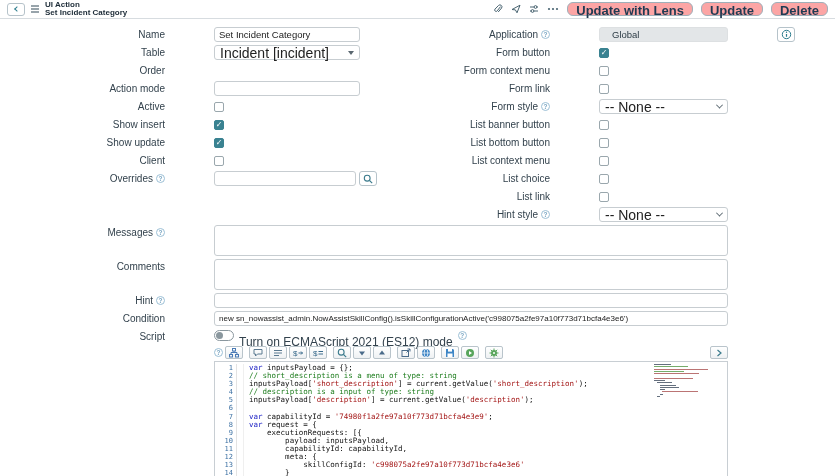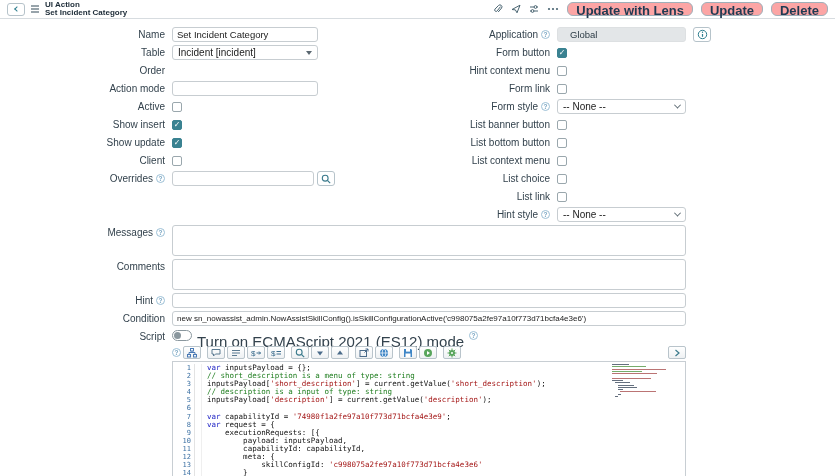--- a/index.html
+++ b/index.html
@@ -20,21 +20,21 @@
   .header-right{ margin-left:auto; display:flex; align-items:center; gap:8px; }
   .hicon{ display:flex; align-items:center; cursor:pointer; }
   .hbtn{ height:14px; border:1px solid #9fb0ba; border-radius:6px; background:#fca5a5; color:#1f3a52;
          font-weight:bold; font-size:13px; padding:0 8px; font-family:inherit; cursor:pointer; white-space:nowrap; }
 
   
   main{ padding-top:8px; }
   .two-col{ display:flex; }
   .col-left{ width:430px; flex:none; }
   .col-right{ width:405px; flex:none; }
-  .row{ display:flex; align-items:center; margin-bottom:3px; min-height:15px; }
+  .row{ display:flex; align-items:center; margin-bottom:3px; min-height:15px;gap:42px; }
   .row.top{ align-items:flex-start; }
   .row.top .lbl{ padding-top:2px; }
   .lbl{ width:172px; flex:none; display:flex; justify-content:flex-end; align-items:center; gap:3px;
         padding-right:7px; color:#33424d; font-size:10px; white-space:nowrap; }
   .col-right .lbl{ width:127px; }
   .inp{ height:15px; border:1px solid #c7cdd1; border-radius:3px; font-size:9.5px; padding:0 4px;
         font-family:inherit; color:#222; background:#fff; }
   .w-std{ width:146px; }
   .col-right .w-std{ width:129px; }
   .w-wide{ width:514px; }
@@ -42,21 +42,21 @@
   textarea.inp{ height:31px; resize:none; padding:2px 4px; display:block; }
   #condition-input{ font-size:8px; letter-spacing:0; }
 
   .checkbox{ width:10px; height:10px; border:1px solid #9aa7ad; border-radius:2px; background:#fff;
              display:inline-flex; align-items:center; justify-content:center; cursor:pointer; flex:none; }
   .checkbox.checked{ background:var(--checkbox-checked,#3a8291); border-color:var(--checkbox-checked,#3a8291); }
   .checkbox.checked::after{ content:"✓"; color:#fff; font-size:8px; line-height:1; }
 
   .select{ height:15px; border:1px solid #c7cdd1; border-radius:3px; background:#fff;
            display:flex; align-items:center; padding:0 5px; cursor:pointer; }
-  .select .txt{ flex:1; font-size:10px; color:#222; white-space:nowrap; overflow:hidden; }
+  .select .txt{ flex:1; font-size:14px; color:#222; white-space:nowrap; overflow:hidden; }
   .caret-solid{ width:0; height:0; border-left:3px solid transparent; border-right:3px solid transparent;
                 border-top:4px solid #5a6770; flex:none; }
   .caret-line{ width:5px; height:5px; border-right:1.2px solid #5a6770; border-bottom:1.2px solid #5a6770;
                transform:rotate(45deg) translate(-1px,-1px); flex:none; }
 
   .ref{ display:flex; align-items:center; gap:3px; }
   .ref .inp{ flex:1; }
   .sq-btn{ width:18px; height:15px; border:1px solid #b6c3ca; border-radius:3px; background:#fff;
            display:flex; align-items:center; justify-content:center; cursor:pointer; flex:none; }
   .readonly{ height:15px; background:#e3e6e8; border:1px solid #dde0e2; border-radius:3px;
@@ -65,21 +65,21 @@
          font-size:6.5px; font-weight:bold; display:inline-flex; align-items:center; justify-content:center;
          flex:none; cursor:pointer; }
   .help::before{ content:"?"; }
 
   
   .script-col{ display:flex; flex-direction:column; }
   .es-row{ display:flex; align-items:center; gap:5px; height:13px; margin-bottom:2px; }
   .toggle{ width:20px; height:11px; border:1px solid #8a979e; border-radius:6px; position:relative;
            background:#fff; cursor:pointer; flex:none; }
   .knob{ position:absolute; left:1px; top:1px; width:7px; height:7px; border-radius:50%; background:#8a979e; }
-  .es-label{ font-size:15px; color:#33424d;margin-top:12px; }
+  .es-label{ font-size:12px; color:#33424d;margin-top:12px; }
 
   .toolbar{ display:flex; align-items:center; gap:2px; width:514px; margin:2px 0; }
   .tbtn{ height:13px; min-width:18px; border:1px solid #b9c4cb; border-radius:2px;
          background:linear-gradient(#ffffff,#eef1f3); display:flex; align-items:center; justify-content:center;
          padding:0 1px; cursor:pointer; }
   .tbtn svg{ display:block; }
   .tb-gap{ margin-left:4px; }
   .spacer{ flex:1; }
 
   .editor{ width:514px; height:130px; border:1px solid #c8ced3; position:relative; background:#fff; overflow:hidden; }
@@ -234,21 +234,21 @@
           </button>
         </div>
         <div class="row">
           <label class="lbl">
               <span>Form button</span>
             </label>
           <span class="checkbox checked"></span>
         </div>
         <div class="row">
           <label class="lbl">
-              <span>Hint context menu</span>
+              <span>Form context menu</span>
             </label>
           <span class="checkbox"></span>
         </div>
         <div class="row">
           <label class="lbl">
               <span>Form link</span>
             </label>
           <span class="checkbox"></span>
         </div>
         <div class="row">

